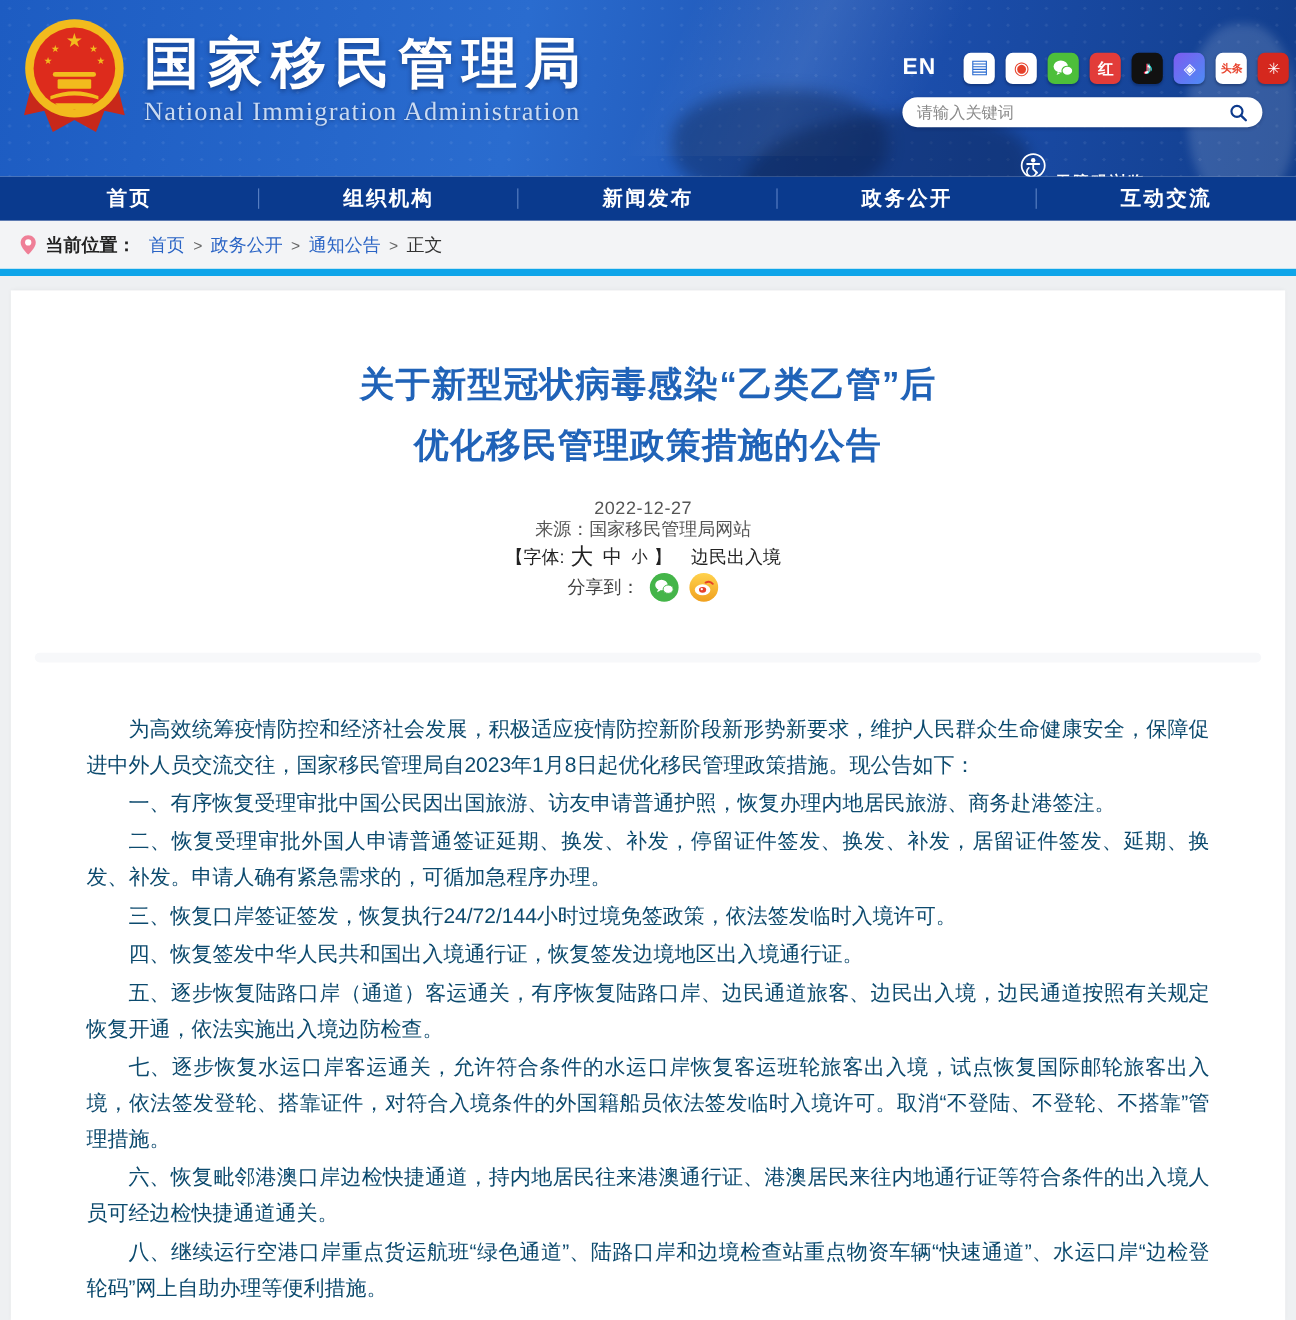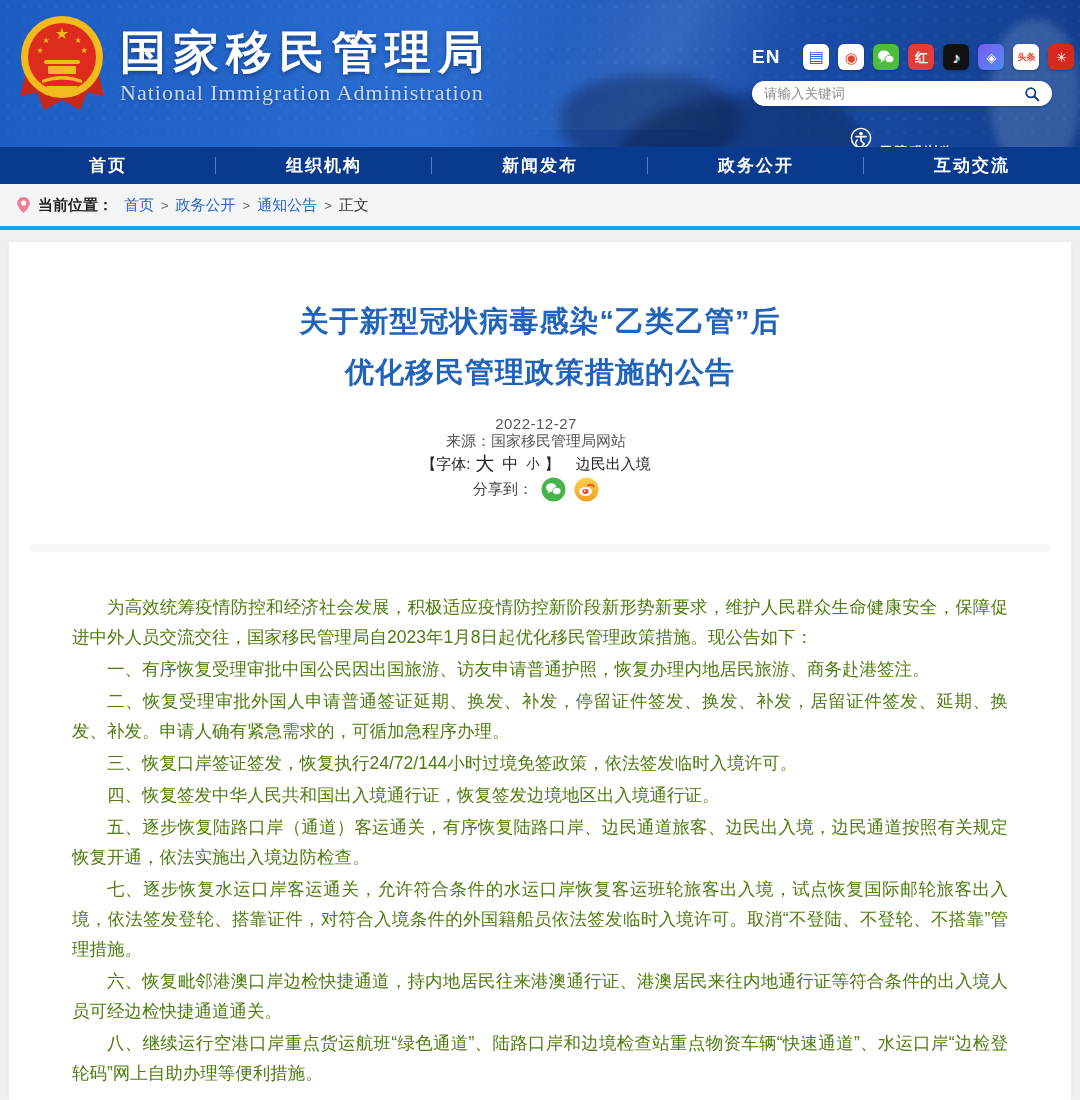--- a/index.html
+++ b/index.html
@@ -83,21 +83,21 @@
   }
   .nav-item:not(:last-child)::after {
     content:""; position:absolute; right:0; top:10px; width:1px; height:17px;
     background:rgba(150,180,235,.55);
   }
 
   
   .breadcrumb {
     height:46px; background:#f3f4f6; display:flex; align-items:center;
     padding-left:16px; font-size:15px; color:#333; gap:7px;
-    border-bottom:4px solid #0ea5e9;
+    border-bottom:6px solid #0ea5e9;
   }
   .crumb-label { font-weight:bold; color:#222; margin-right:4px;}
   .crumb-link { color:#2a64c5; cursor:pointer; }
   .crumb-sep { color:#666; font-size:13px; }
   .crumb-current { color:#333; }
 
   
   .content {
     margin:12px 9px 0; background:#fff; height:858px; overflow:hidden;
     box-shadow:0 0 4px rgba(0,0,0,.05);
@@ -118,21 +118,21 @@
   .fs-mid { font-size:16px; }
   .fs-small { font-size:13.5px; }
   .print-link { margin-left:14px; color:#222; cursor:pointer;}
   .share { display:flex; align-items:center; gap:8px; color:#444;}
   .share-icon { width:25px; height:25px; border-radius:50%; display:block; cursor:pointer;}
 
   .divider { margin:42px 20px 0; height:8px; background:#f7f8fa; border-radius:4px;}
 
   .article-body { margin-top:40px; padding:0 63px; }
   .article-body p {
-    font-size:17.5px; line-height:30px; color:#4d7c0f;
+    font-size:17.5px; line-height:30px; color:#0c4a6e;
     text-indent:2em; text-align:justify; margin-bottom:2px;
     font-family:"Liberation Sans","DejaVu Sans",sans-serif;
   }
   .signature { margin-top:22px; padding-right:63px; text-align:right; }
   .sig-org { font-size:17.5px; color:#3d3d3d; line-height:44px;}
   .sig-date { font-size:17.5px; color:#3d3d3d; line-height:44px; padding-right:4px;}
 </style>
 </head>
 <body>
 

